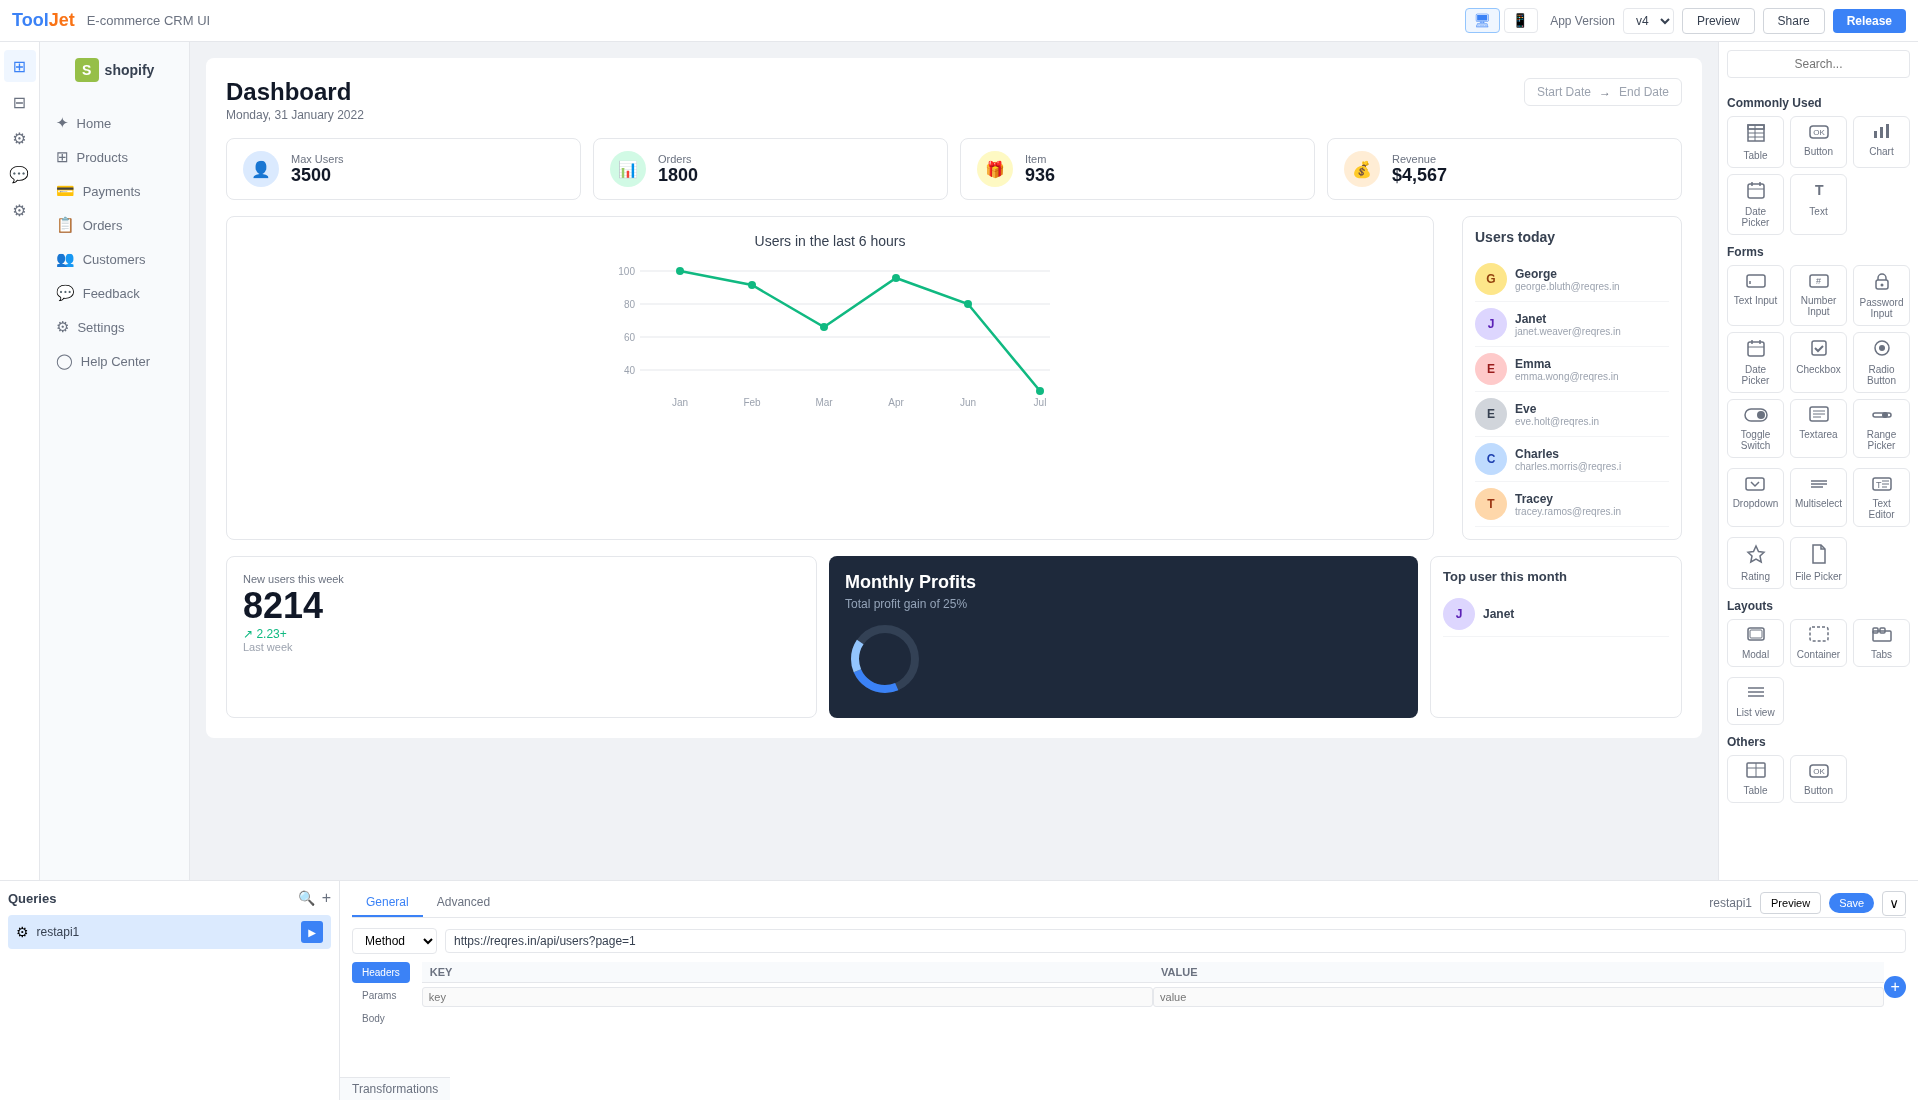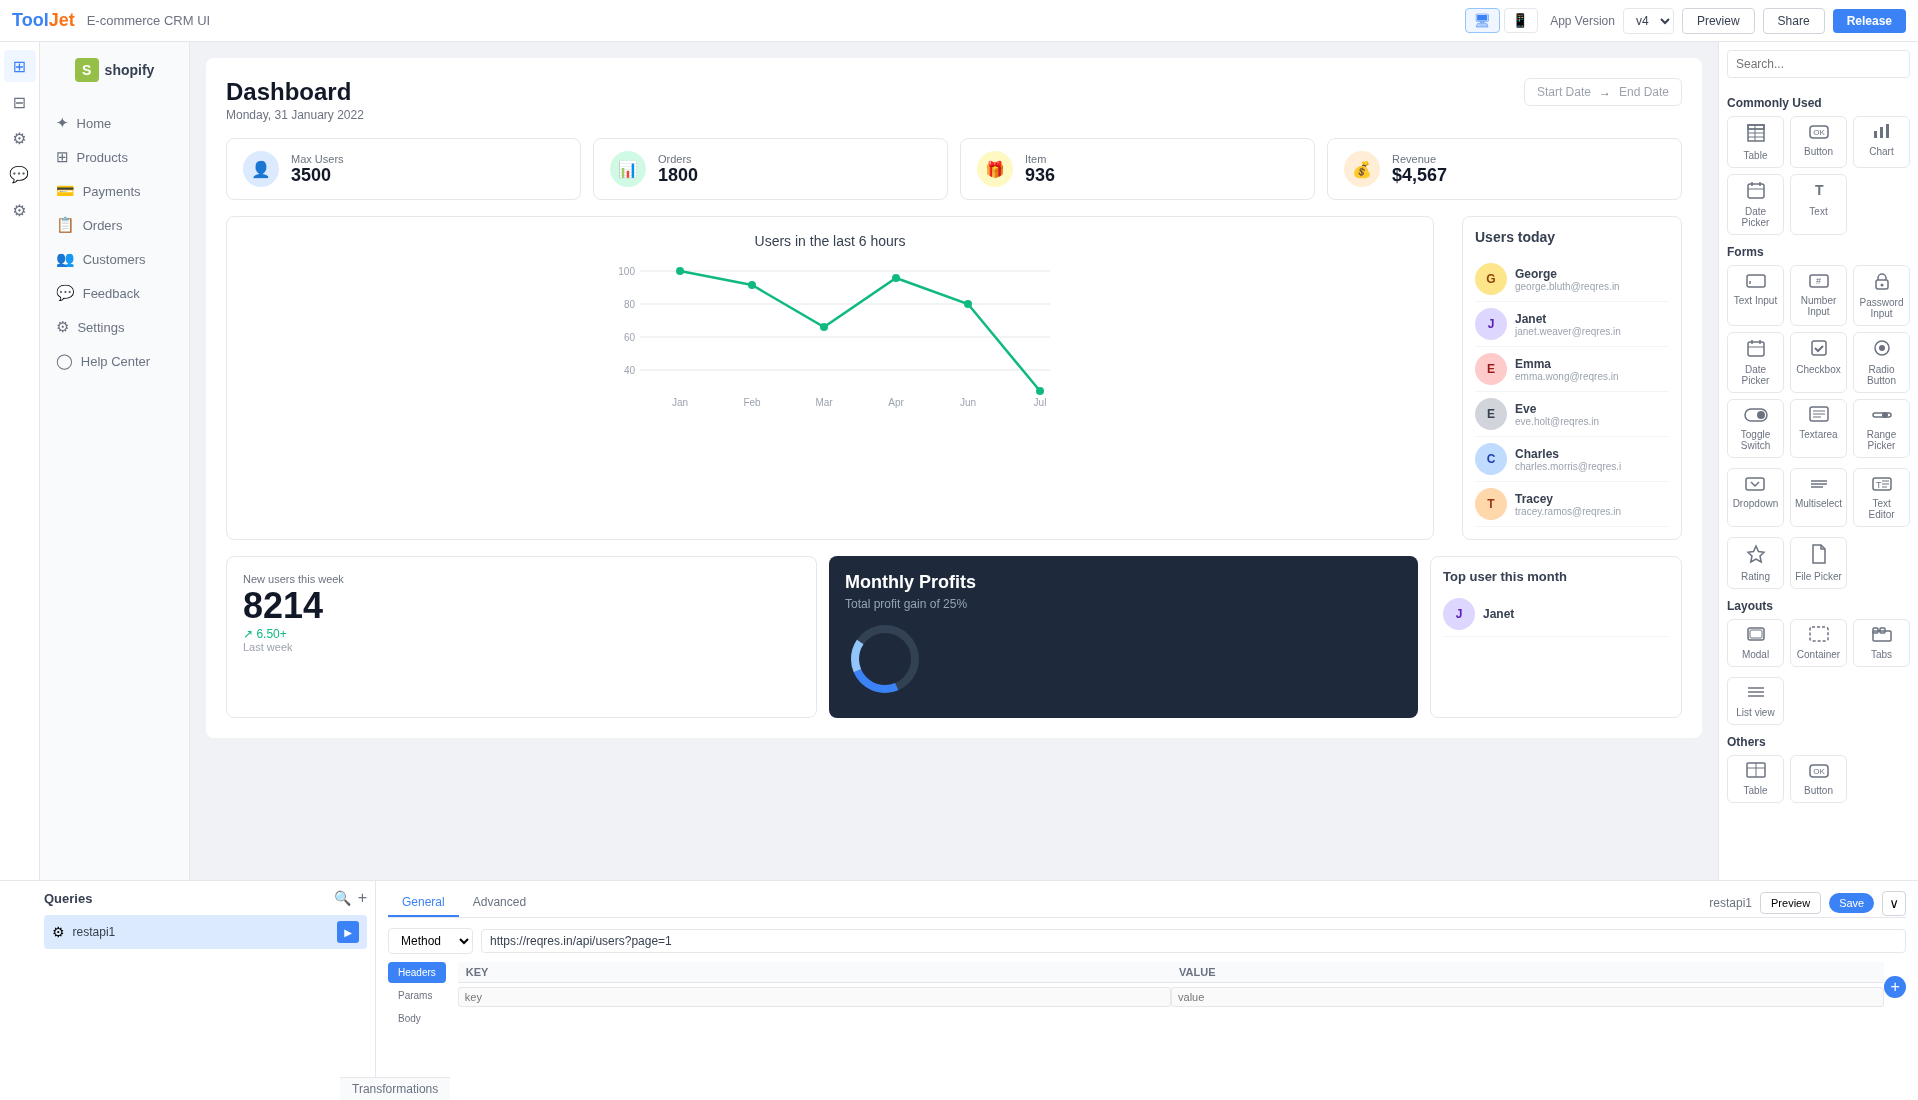--- a/index.html
+++ b/index.html
@@ -35,21 +35,21 @@
     .shopify-icon { width: 24px; height: 24px; background: #96bf48; border-radius: 4px; display: flex; align-items: center; justify-content: center; color: #fff; font-size: 14px; font-weight: 700; }
     .shopify-text { font-size: 14px; font-weight: 600; color: #374151; }
     .nav-item { display: flex; align-items: center; gap: 8px; padding: 8px 16px; width: 100%; cursor: pointer; color: #6b7280; font-size: 13px; border-radius: 4px; }
     .nav-item .nav-icon { font-size: 15px; }
 
     
     .canvas-area { flex: 1; overflow: auto; background: #f0f2f5; padding: 16px; }
 
     
     .right-panel { width: 200px; background: #fff; border-left: 1px solid #e5e7eb; overflow-y: auto; padding: 8px; }
-    .right-panel-search { width: 100%; border: 1px solid #e5e7eb; border-radius: 4px; padding: 6px 8px; font-size: 12px; margin-bottom: 10px; }
+    .right-panel-search { width: 100%; border: 1px solid #e5e7eb; border-radius: 4px; padding: 6px 8px; font-size: 12px; margin-bottom: 10px; text-align: center; }
     .panel-section-title { font-size: 12px; font-weight: 600; color: #374151; margin: 8px 0 6px; }
     .widget-grid { display: grid; grid-template-columns: 1fr 1fr 1fr; gap: 6px; margin-bottom: 10px; }
     .widget-item { display: flex; flex-direction: column; align-items: center; border: 1px solid #e5e7eb; border-radius: 6px; padding: 6px 4px; cursor: pointer; background: #fff; }
     .widget-icon { font-size: 18px; color: #6b7280; margin-bottom: 2px; }
     .widget-label { font-size: 10px; color: #6b7280; text-align: center; }
 
     
     .dashboard { background: #fff; border-radius: 8px; padding: 20px; min-height: 560px; }
     .dashboard-header { display: flex; align-items: flex-start; justify-content: space-between; margin-bottom: 16px; }
     .dashboard-title { font-size: 24px; font-weight: 600; color: #111827; }
@@ -89,21 +89,21 @@
     .new-users-card { flex: 1; border: 1px solid #e5e7eb; border-radius: 8px; padding: 16px; }
     .monthly-profits-card { flex: 1; background: #1e293b; border-radius: 8px; padding: 16px; color: #fff; }
     .new-users-label { font-size: 11px; color: #6b7280; }
     .new-users-value { font-size: 36px; font-weight: 700; color: #111827; }
     .new-users-growth { font-size: 12px; color: #10b981; }
     .new-users-last { font-size: 11px; color: #9ca3af; }
     .monthly-title { font-size: 18px; font-weight: 700; }
     .monthly-subtitle { font-size: 12px; color: #94a3b8; margin-top: 4px; }
 
     
-    .query-panel { height: 220px; background: #fff; border-top: 1px solid #e5e7eb; display: flex; position: fixed; bottom: 0; left: 0; right: 0; z-index: 50; padding-left: 36px; }
+    .query-panel { height: 220px; background: #fff; border-top: 1px solid #e5e7eb; display: flex; position: fixed; bottom: 0; left: 0; right: 0; z-index: 50; }
     .queries-sidebar { width: 340px; border-right: 1px solid #e5e7eb; padding: 8px; }
     .queries-header { display: flex; align-items: center; justify-content: space-between; margin-bottom: 8px; }
     .queries-title { font-size: 13px; font-weight: 600; color: #374151; }
     .query-item { display: flex; align-items: center; gap: 8px; padding: 6px 8px; background: #dbeafe; border-radius: 4px; }
     .query-icon { font-size: 14px; }
     .query-name { font-size: 12px; color: #374151; flex: 1; }
     .query-run-btn { width: 22px; height: 22px; background: #3b82f6; border-radius: 3px; display: flex; align-items: center; justify-content: center; color: #fff; font-size: 10px; cursor: pointer; }
 
     .query-editor { flex: 1; padding: 8px 12px; }
     .query-tabs { display: flex; gap: 0; margin-bottom: 10px; border-bottom: 1px solid #e5e7eb; }
@@ -337,21 +337,21 @@
               <div class="user-email">tracey.ramos@reqres.in</div>
             </div>
           </div>
         </div>
       </div>
 
       <div class="bottom-row">
         <div class="new-users-card">
           <div class="new-users-label">New users this week</div>
           <div class="new-users-value">8214</div>
-          <div class="new-users-growth">↗ <span>6.50+</span></div>
+          <div class="new-users-growth">↗ <span>2.23+</span></div>
           <div class="new-users-last">Last week</div>
         </div>
         <div class="monthly-profits-card">
           <div class="monthly-title">Monthly Profits</div>
           <div class="monthly-subtitle">Total profit gain of 25%</div>
           <svg width="80" height="80" viewBox="0 0 80 80" style="margin-top:8px;">
             <circle cx="40" cy="40" r="30" fill="none" stroke="#334155" stroke-width="8"></circle>
             <circle cx="40" cy="40" r="30" fill="none" stroke="#3b82f6" stroke-width="8" stroke-dasharray="47 141" stroke-dashoffset="-35"></circle>
             <circle cx="40" cy="40" r="30" fill="none" stroke="#93c5fd" stroke-width="8" stroke-dasharray="30 141" stroke-dashoffset="-82"></circle>
           </svg>

